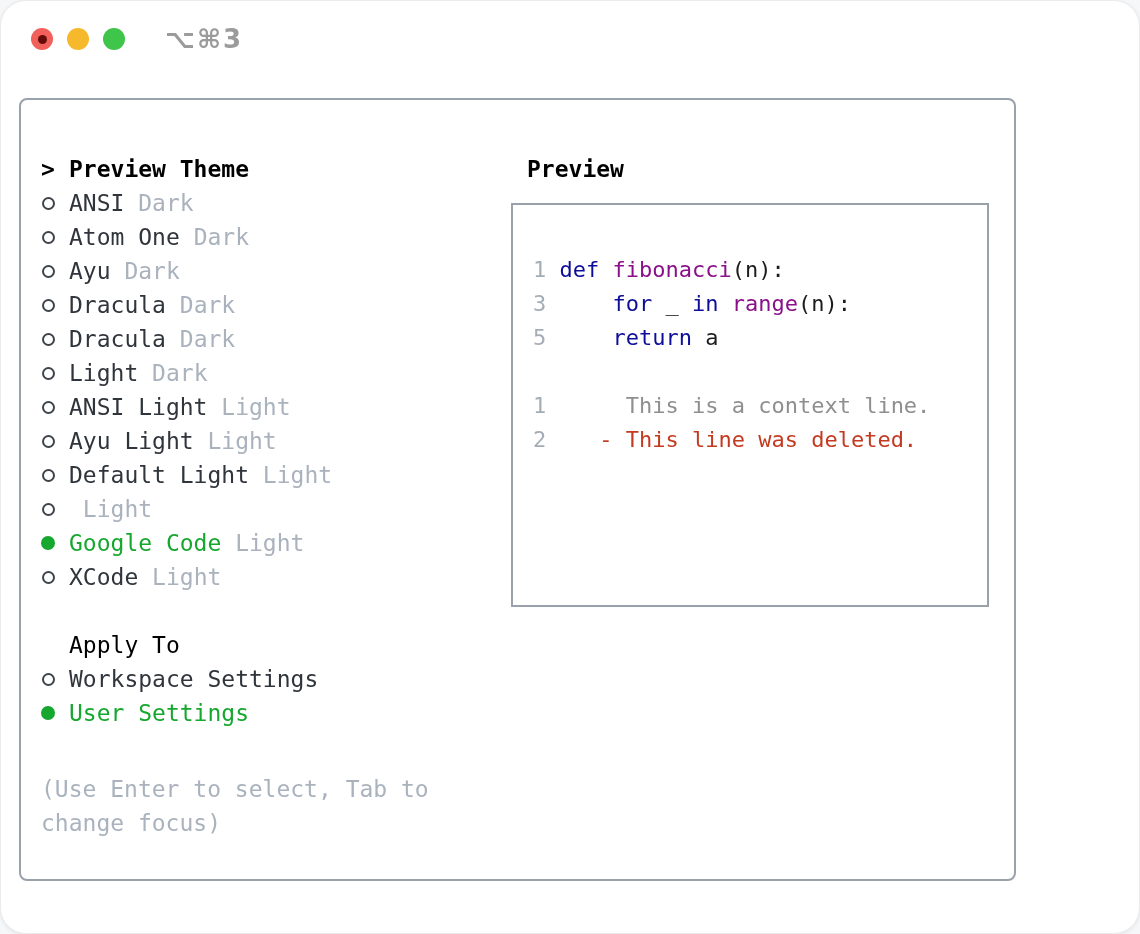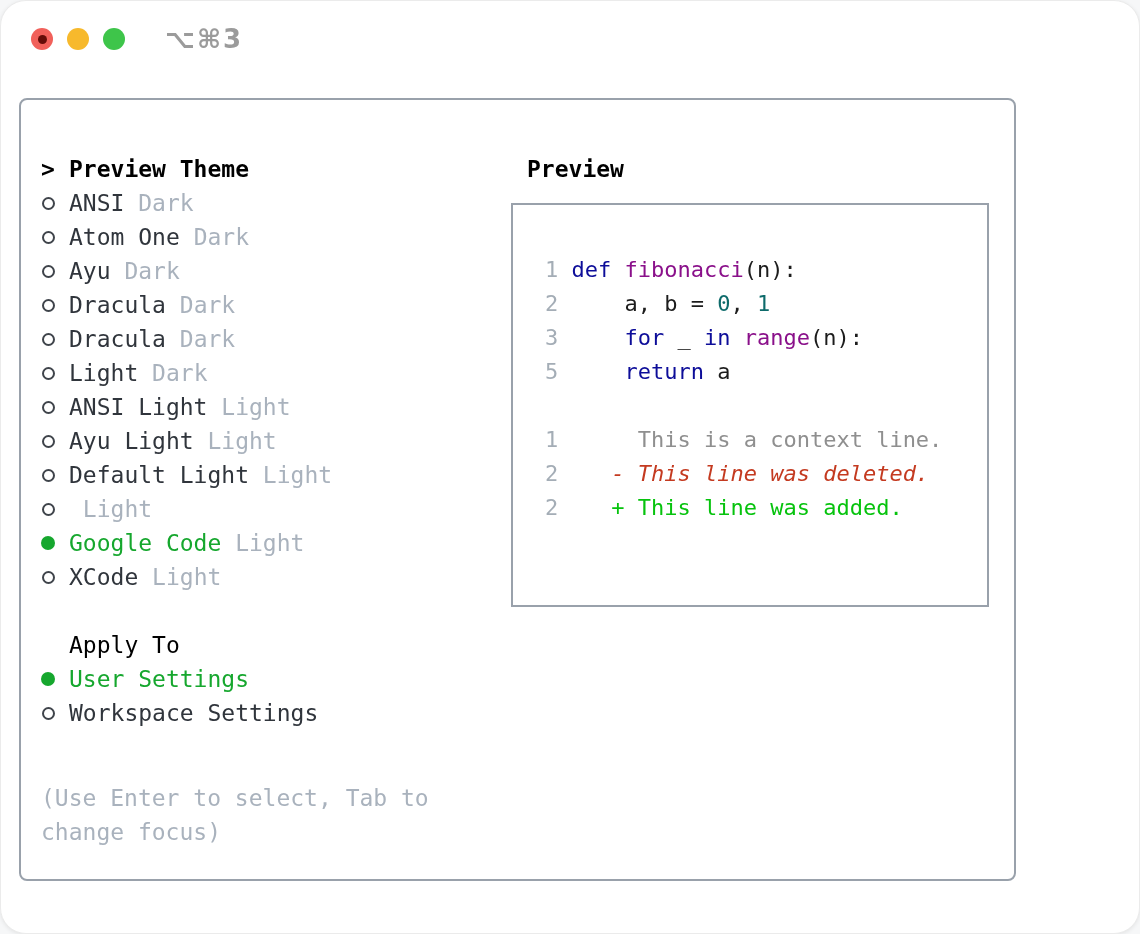--- a/index.html
+++ b/index.html
@@ -38,41 +38,41 @@
   .marker{width:28px;display:flex;align-items:center;flex:0 0 28px;}
   .cursor{font-weight:bold;color:var(--heading-text);}
   .heading-text{font-weight:bold;color:var(--heading-text);}
   .circle{width:13px;height:13px;border-radius:50%;border:2px solid #3f444b;box-sizing:border-box;margin-left:1px;}
   .circle.filled{width:14px;height:14px;border:none;background:var(--accent-green);margin-left:0;}
   .item-name{color:var(--item-text);}
   .item.selected .item-name{color:var(--accent-green);}
   .variant{color:var(--variant-label);}
   .apply-heading{color:var(--heading-text);text-align:right;}
   .help{
-    width:420px;margin-top:17px;line-height:34px;color:var(--help-text);
+    width:420px;margin-top:8px;line-height:34px;color:var(--help-text);
     white-space:normal;word-spacing:0;
   }
   
   .preview-heading{
     position:absolute;left:474px;top:52px;height:34px;line-height:34px;
     font-weight:bold;font-size:23px;color:var(--heading-text);margin-left:32px;
   }
   .preview-box{
     position:absolute;left:490px;top:103px;width:478px;height:404px;
     box-sizing:border-box;border:2px solid var(--panel-border);
-    padding:48px 8px 0 32px;background:#fff;
+    padding:48px 8px 0 20px;background:#fff;
   }
   .pline{height:34px;line-height:34px;white-space:pre;font-size:22px;}
   .ln{display:inline-block;width:2ch;color:var(--line-number);}
   .seg-keyword{color:var(--code-keyword);}
   .seg-function{color:var(--code-function);}
   .seg-literal{color:var(--code-literal);}
   .seg-plain{color:var(--code-plain);}
   .diff-context{color:var(--diff-context);}
-  .diff-deleted{color:var(--diff-deleted);font-style:italic;}
+  .diff-deleted{color:var(--diff-deleted);}
   .diff-added{color:var(--diff-added);}
 </style>
 </head>
 <body>
 
 <div class="window">
 
   <div class="titlebar">
     <div class="lights">
       <span class="light red">
@@ -108,38 +108,36 @@
         </div>
 
       <div class="row blank"></div>
 
       <div class="row">
         <span class="marker"></span>
         <span class="apply-heading">Apply To</span>
       </div>
 
       <div id="apply-options">
+          <div class="row item"><span class="marker"><span class="circle"></span></span><span class="item-name">Workspace Settings</span></div>
           <div class="row item selected"><span class="marker"><span class="circle filled"></span></span><span class="item-name">User Settings</span></div>
-          <div class="row item"><span class="marker"><span class="circle"></span></span><span class="item-name">Workspace Settings</span></div>
         </div>
 
       <div class="row blank"></div>
 
       <div class="help">(Use Enter to select, Tab to change focus)</div>
     </div>
 
     <div class="preview-heading">Preview</div>
 
     <div class="preview-box">
       <div id="preview-lines">
           <div class="pline"><span class="ln">1</span><span class="seg-keyword">def </span><span class="seg-function">fibonacci</span><span class="seg-plain">(n):</span></div>
-          <div class="pline"><span class="ln">2</span><span class="seg-plain">    a, b = </span><span class="seg-literal">0</span><span class="seg-plain">, </span><span class="seg-literal">1</span></div>
           <div class="pline"><span class="ln">3</span><span class="seg-plain">    </span><span class="seg-keyword">for</span><span class="seg-plain"> _ </span><span class="seg-keyword">in</span><span class="seg-plain"> </span><span class="seg-function">range</span><span class="seg-plain">(n):</span></div>
           <div class="pline"><span class="ln">5</span><span class="seg-plain">    </span><span class="seg-keyword">return</span><span class="seg-plain"> a</span></div>
           <div class="pline"></div>
           <div class="pline"><span class="ln">1</span><span>   </span><span class="diff-context">  This is a context line.</span></div>
           <div class="pline"><span class="ln">2</span><span>   </span><span class="diff-deleted">- This line was deleted.</span></div>
-          <div class="pline"><span class="ln">2</span><span>   </span><span class="diff-added">+ This line was added.</span></div>
         </div>
     </div>
 
   </div>
 </div>
 
 </body></html>

